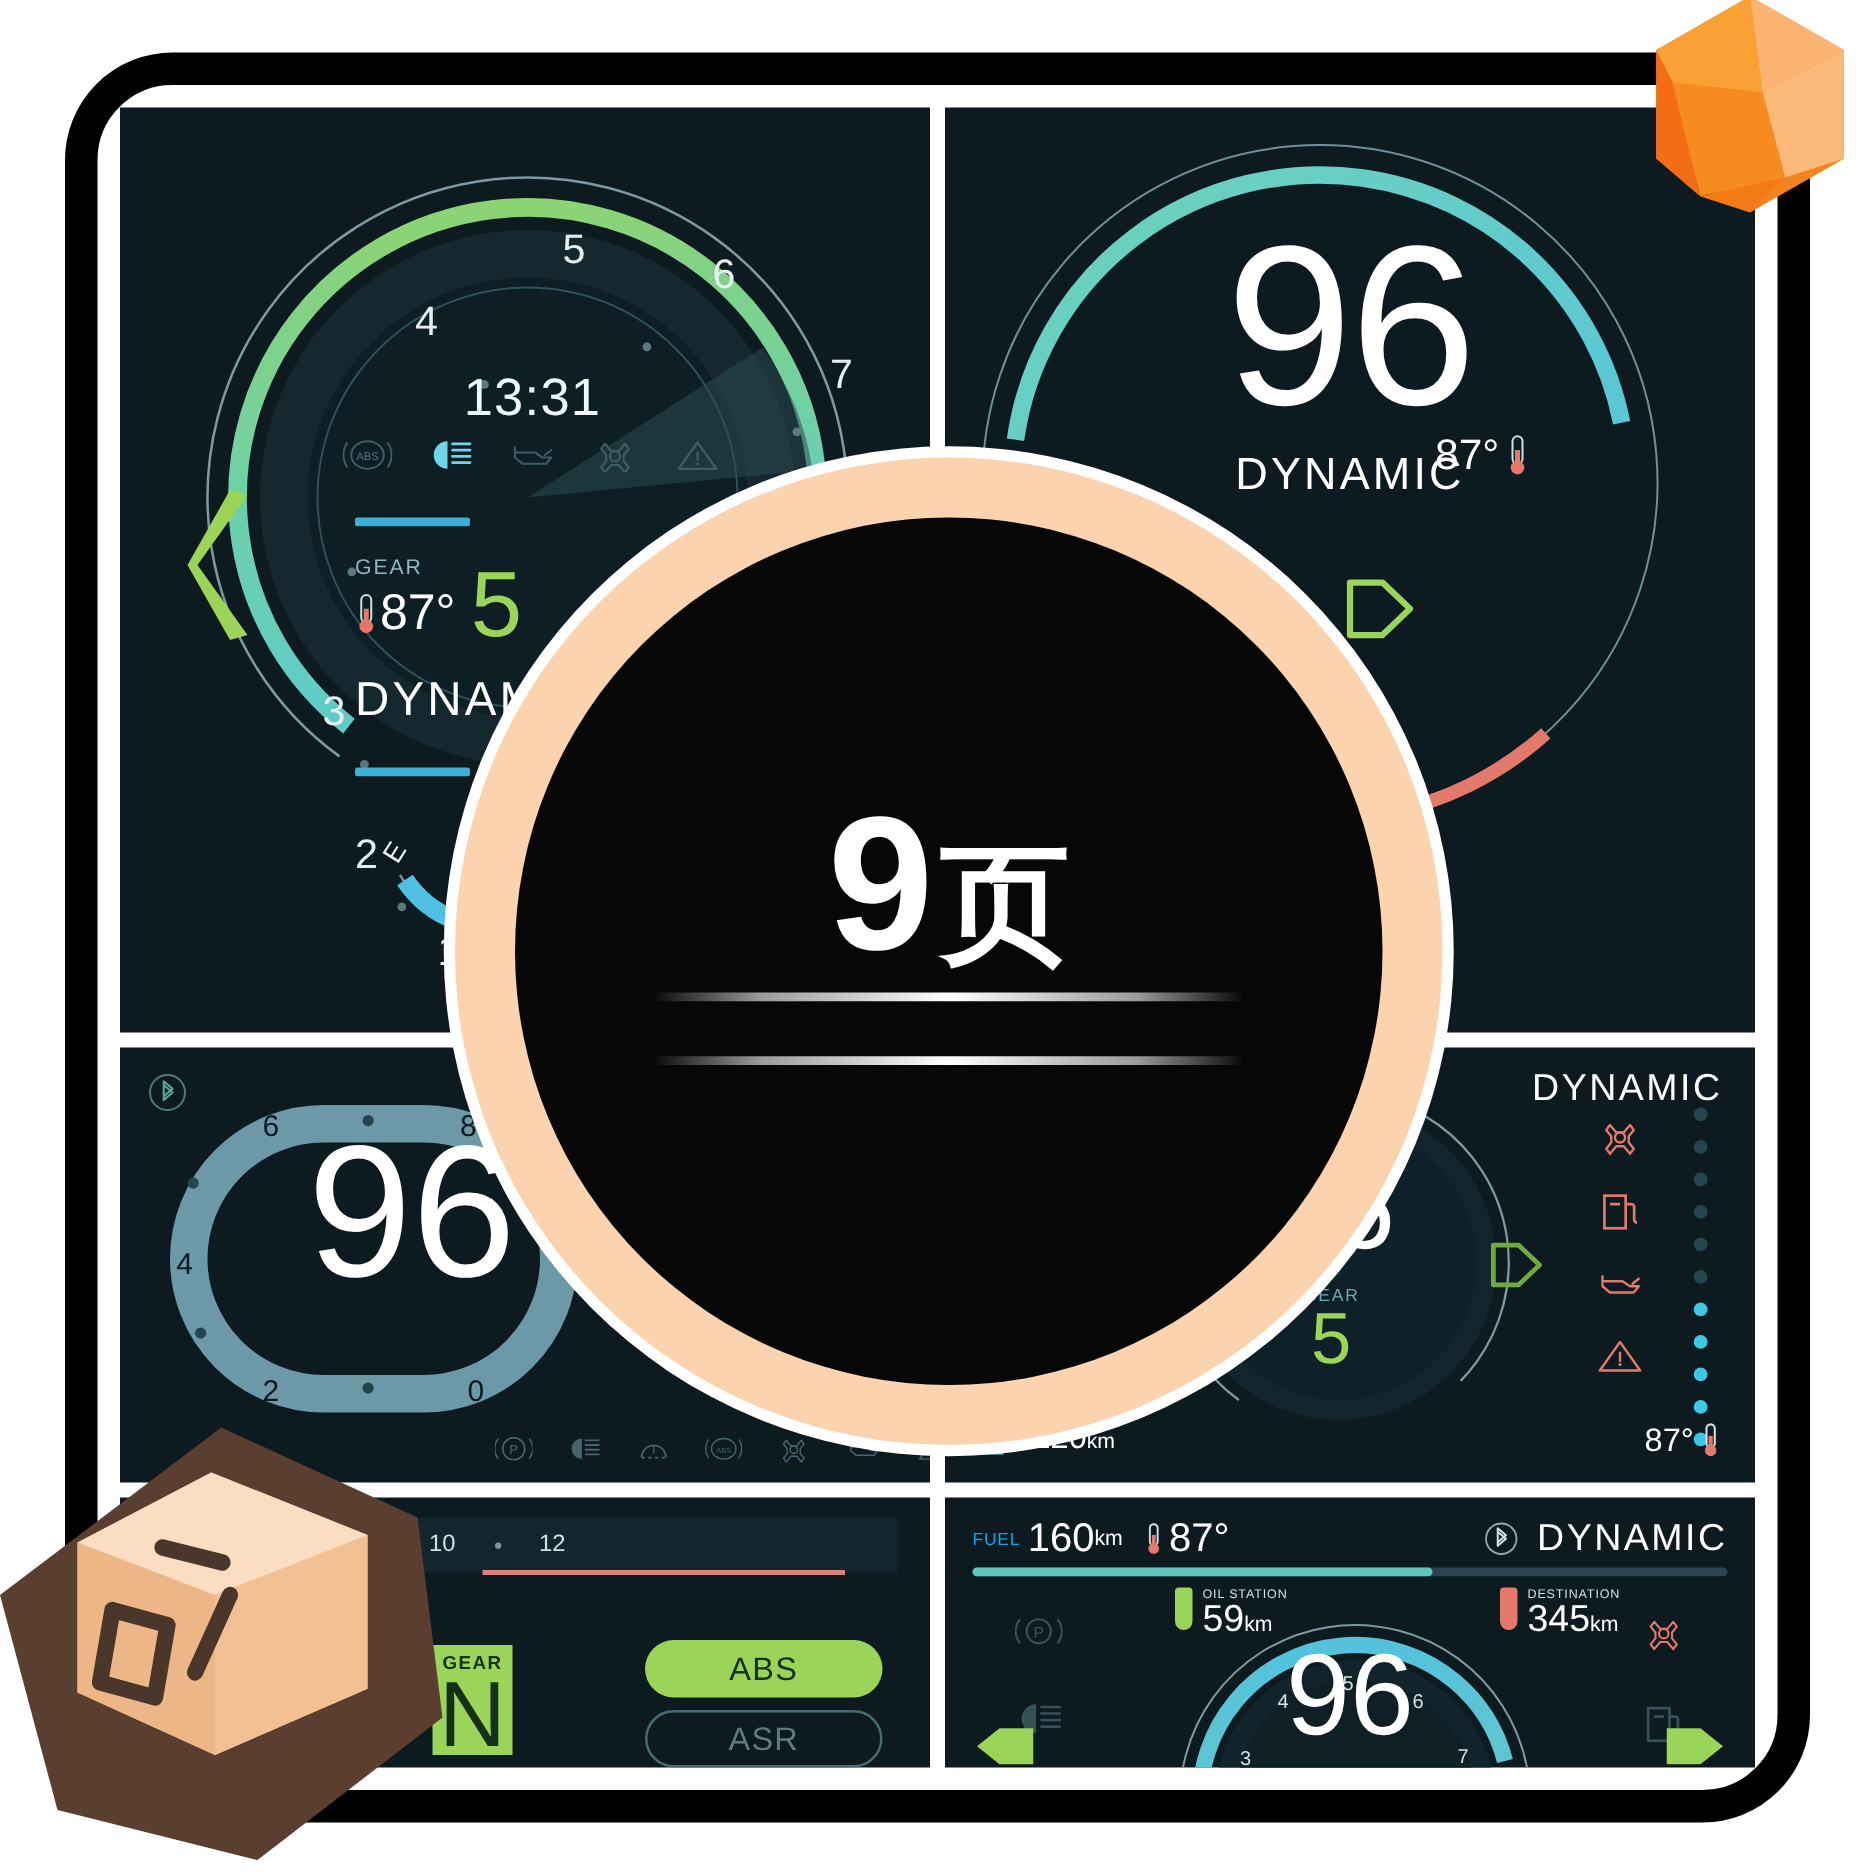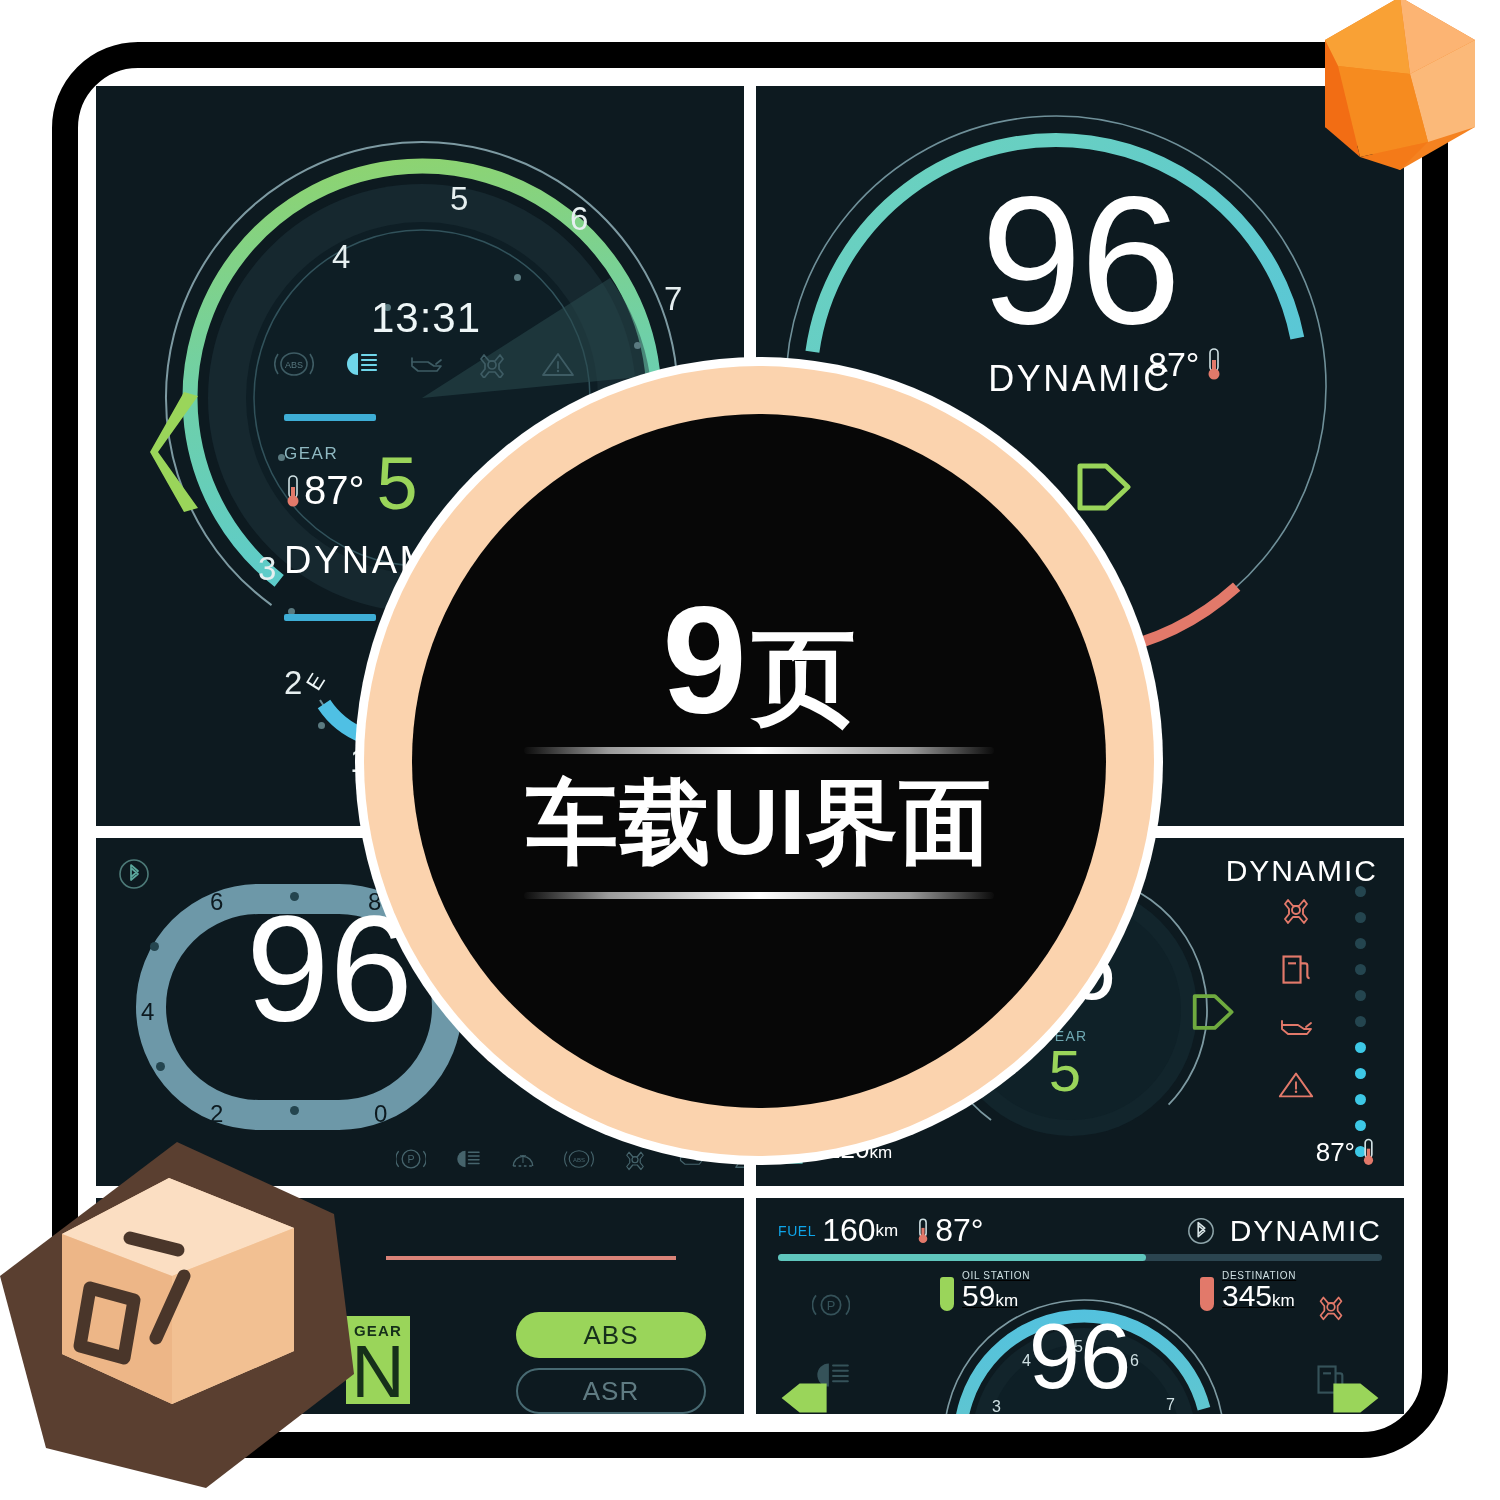--- a/index.html
+++ b/index.html
@@ -115,21 +115,21 @@
   
   .br-top{position:absolute;left:22px;top:14px;right:22px;display:flex;align-items:center;}
   .br-fuel-lbl{font-size:14px;color:#0ea5e9;letter-spacing:.6px;margin-right:6px;}
   .br-fuel-val{font-size:32px;color:#ffffff;}
   .br-unit{font-size:17px;color:#ffffff;}
   .br-temp{display:flex;align-items:center;gap:5px;margin-left:18px;font-size:32px;color:#ffffff;}
   .br-right{margin-left:auto;display:flex;align-items:center;gap:14px;}
   .br-mode{font-size:30px;letter-spacing:2px;color:#ffffff;}
   .br-progress{position:absolute;left:22px;top:56px;right:22px;height:7px;background:#2b4550;border-radius:4px;}
   .br-progress > i{display:block;height:100%;width:61%;background:#5fc6bd;border-radius:4px;}
-  .br-marker{position:absolute;display:flex;align-items:flex-end;gap:8px;text-decoration:underline;}
+  .br-marker{position:absolute;display:flex;align-items:flex-start;gap:8px;}
   .br-marker .pin{width:14px;height:34px;border-radius:3px 3px 7px 7px;}
   .br-marker .mlbl{font-size:10px;letter-spacing:.7px;color:#cfe0e3;display:block;}
   .br-marker .mval{font-size:30px;color:#ffffff;line-height:1;}
   .br-icons-l{position:absolute;left:54px;top:92px;display:flex;flex-direction:column;gap:40px;align-items:center;}
   .br-icons-r{position:absolute;right:54px;top:92px;display:flex;flex-direction:column;gap:40px;align-items:center;}
   .br-turn-l{position:absolute;left:22px;bottom:-8px;}
   .br-turn-r{position:absolute;right:22px;bottom:-8px;}
   .br-speed{position:absolute;left:0;right:0;top:112px;text-align:center;font-size:92px;
     color:#ffffff;font-weight:200;line-height:1;}
 
@@ -458,20 +458,31 @@
         <svg width="34" height="38" viewBox="0 0 30 30">
           <rect x="4" y="4" width="15" height="23" fill="none" stroke="#5fc6bd" stroke-width="1.9"></rect>
           <path d="M8 10h7" stroke="#5fc6bd" stroke-width="1.9"></path>
           <path d="M19 10h4a2 2 0 012 2v9a2 2 0 002 2" fill="none" stroke="#5fc6bd" stroke-width="1.9"></path>
         </svg>
         <span><span>120</span><span style="font-size:17px;">km</span></span>
       </div>
     </div>
 
     <div class="panel p-botleft">
+      <div class="bl-ruler">
+        <div class="pip" style="margin-left:8px;"></div>
+        <div class="cursor"></div>
+        <span class="tick" style="margin-left:22px;">6</span>
+        <div class="pip" style="margin-left:30px;"></div>
+        <span class="tick" style="margin-left:30px;">8</span>
+        <div class="pip" style="margin-left:32px;"></div>
+        <span class="tick" style="margin-left:30px;">10</span>
+        <div class="pip" style="margin-left:32px;"></div>
+        <span class="tick" style="margin-left:30px;">12</span>
+      </div>
       <div class="bl-underline"></div>
 
       <div class="bl-kmh">Km/h</div>
 
       <div class="bl-gearbox">
         <div class="g">GEAR</div>
         <div class="n">N</div>
       </div>
 
       <div class="bl-abs">ABS</div>
@@ -580,21 +591,20 @@
 
   </div>
 
   <div class="badge">
     <div class="badge-inner">
       <div class="badge-num">
         <span class="n">9</span>
         <span class="u">页</span>
       </div>
       <div class="badge-rule"></div>
-      <div class="badge-title">车载UI界面</div>
       <div class="badge-rule"></div>
     </div>
   </div>
 
   <div class="gem">
     <svg width="200" height="200" viewBox="0 0 200 200">
       <polygon points="100,5 175,48 175,135 100,178 25,135 25,48" fill="#f58220"></polygon>
       <polygon points="100,5 175,48 110,82" fill="#fcb473"></polygon>
       <polygon points="100,5 110,82 38,74 25,48" fill="#f9a135"></polygon>
       <polygon points="175,48 175,135 128,150 110,82" fill="#fbb979"></polygon>

